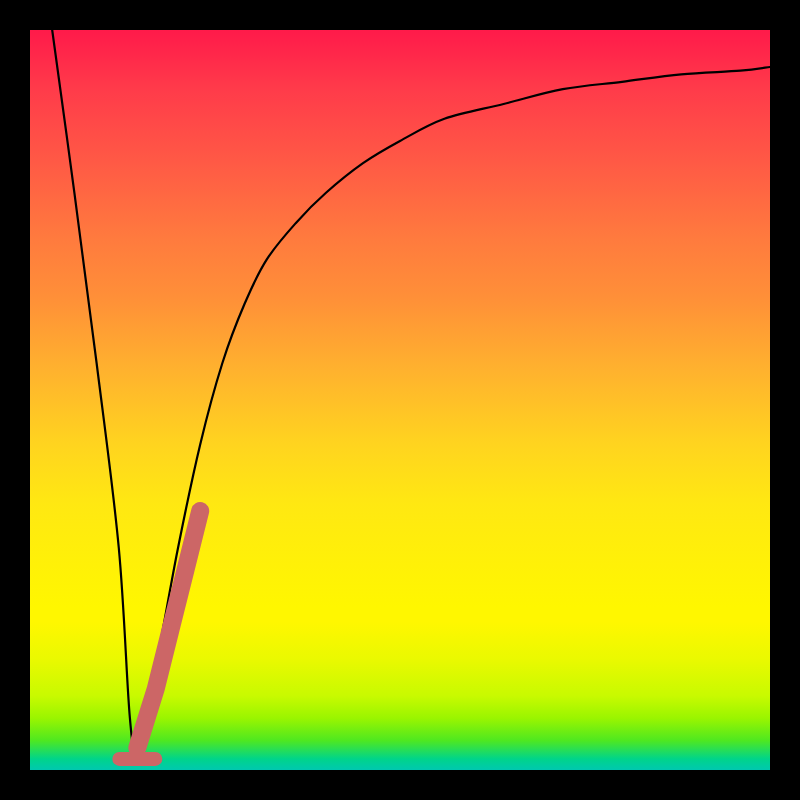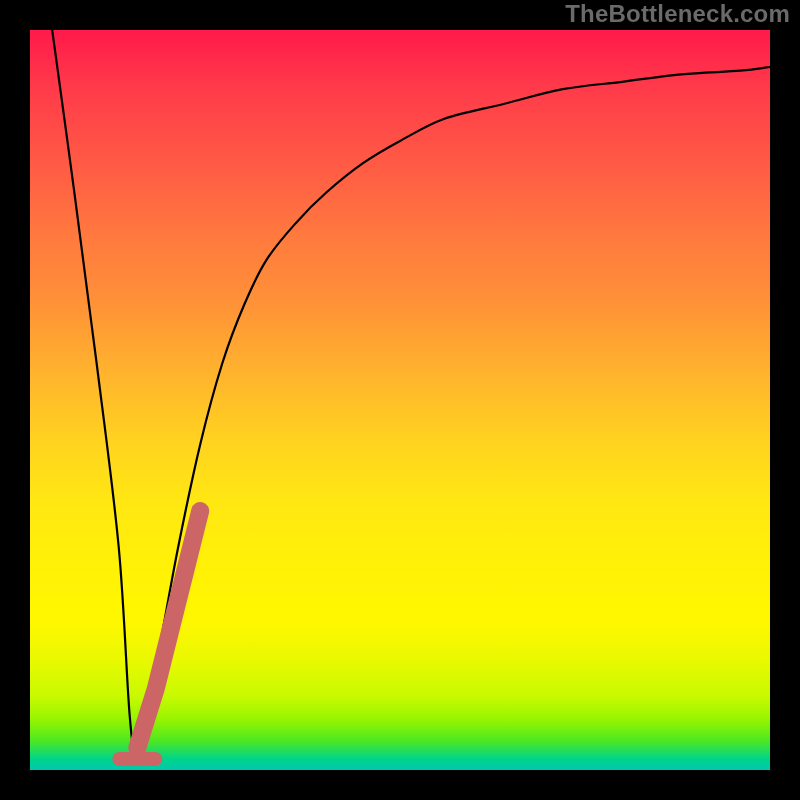--- a/index.html
+++ b/index.html
@@ -67,21 +67,20 @@
     width: 100%;
     height: 100%;
     z-index: 2;
   }
 </style>
 </head>
 <body>
 
 <div class="canvas">
 
-  <div class="attribution">TheBottleneck.com</div>
 
   <div class="plot-area">
     <div class="gradient-bg"></div>
     <div class="yellow-band"></div>
 
     <svg class="plot" viewBox="0 0 740 740" preserveAspectRatio="none">
 
       <path id="curve-main" fill="none" stroke="#000" stroke-width="2.2" stroke-linecap="round" stroke-linejoin="round" d="M 22.2 0 C 25.9 27.133333333333326, 37 107.29999999999995, 44.4 162.79999999999995 C 51.8 218.29999999999995, 59.199999999999996 273.79999999999995, 66.6 332.99999999999994 C 74 392.19999999999993, 83.25 458.79999999999995, 88.8 518 C 94.35 577.2, 96.81666666666668 654.9000000000001, 99.9 688.2 C 102.98333333333333 721.5, 102.98333333333333 726.4333333333333, 107.3 717.8 C 111.61666666666666 709.1666666666666, 119.01666666666668 669.6999999999999, 125.80000000000001 636.4 C 132.58333333333334 603.1, 140.6 555, 148 518 C 155.4 481, 162.8 445.23333333333335, 170.20000000000002 414.4 C 177.60000000000002 383.5666666666666, 185 356.4333333333333, 192.4 332.99999999999994 C 199.8 309.5666666666666, 207.2 291.06666666666666, 214.6 273.8 C 222 256.53333333333336, 228.16666666666669 242.9666666666667, 236.8 229.40000000000003 C 245.43333333333334 215.83333333333337, 256.5333333333333 203.5, 266.4 192.39999999999998 C 276.26666666666665 181.29999999999995, 284.9 172.6666666666666, 296 162.79999999999995 C 307.1 152.9333333333333, 320.6666666666667 141.83333333333337, 333 133.20000000000005 C 345.3333333333333 124.56666666666672, 356.43333333333334 118.40000000000002, 370 111 C 383.56666666666666 103.59999999999998, 397.1333333333334 94.96666666666663, 414.40000000000003 88.79999999999995 C 431.6666666666667 82.63333333333328, 453.8666666666667 78.93333333333334, 473.6 74 C 493.33333333333337 69.06666666666666, 513.0666666666666 62.89999999999994, 532.8 59.19999999999993 C 552.5333333333333 55.49999999999992, 572.2666666666667 54.266666666666595, 592 51.799999999999955 C 611.7333333333333 49.333333333333314, 631.4666666666667 46.25000000000008, 651.2 44.40000000000009 C 670.9333333333334 42.550000000000104, 695.6 41.933333333333394, 710.4 40.700000000000045 C 725.1999999999999 39.4666666666667, 735.0666666666666 37.616666666666674, 740 37"></path>
 
       <path id="curve-marker" fill="none" stroke="#cc6666" stroke-width="18" stroke-linecap="round" stroke-linejoin="round" d="M 107.3 717.8 L 125.80000000000001 658.6 L 140.6 599.4 L 155.4 540.2 L 170.20000000000002 481"></path>

